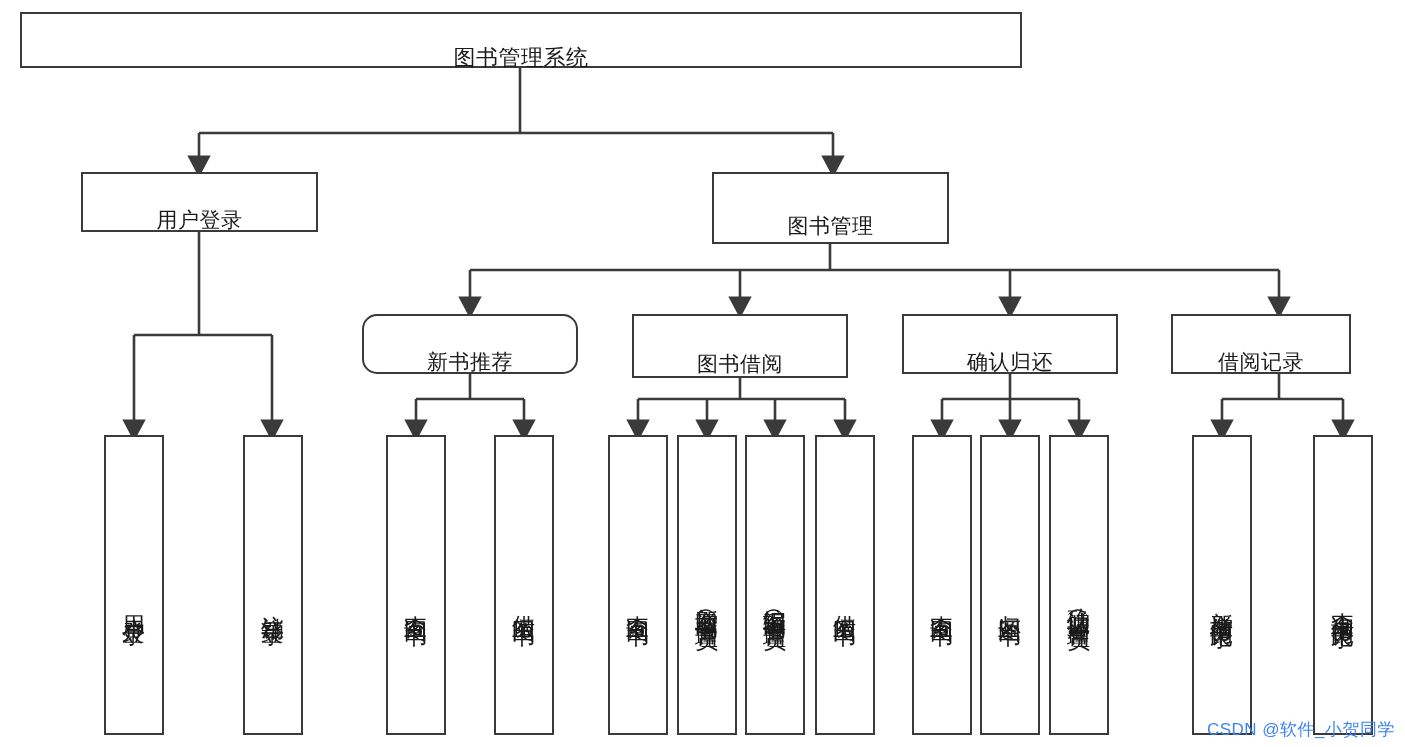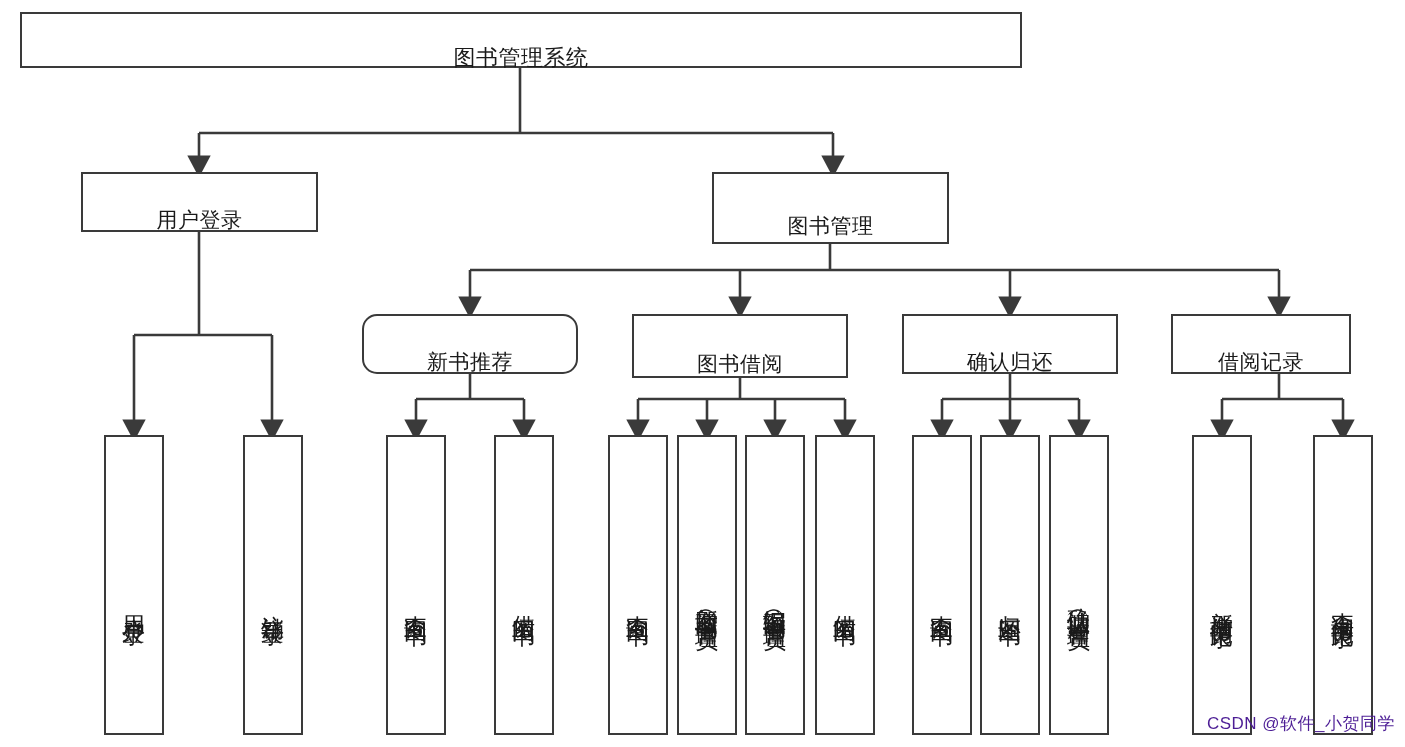--- a/index.html
+++ b/index.html
@@ -62,23 +62,23 @@
     text-orientation: upright;
     font-size: 23px;
     line-height: 1.05;
     letter-spacing: 3px;
     white-space: normal;
     max-height: 100%;
   }
   #watermark {
     position: absolute;
     right: 10px;
-    bottom: 12px;
+    bottom: 6px;
     font-size: 17px;
-    color: #4c1d95;
+    color: #3b82f6;
     letter-spacing: 0.5px;
     z-index: 3;
     white-space: nowrap;
   }
 </style>
 </head>
 <body>
 
 <div id="canvas">
 

